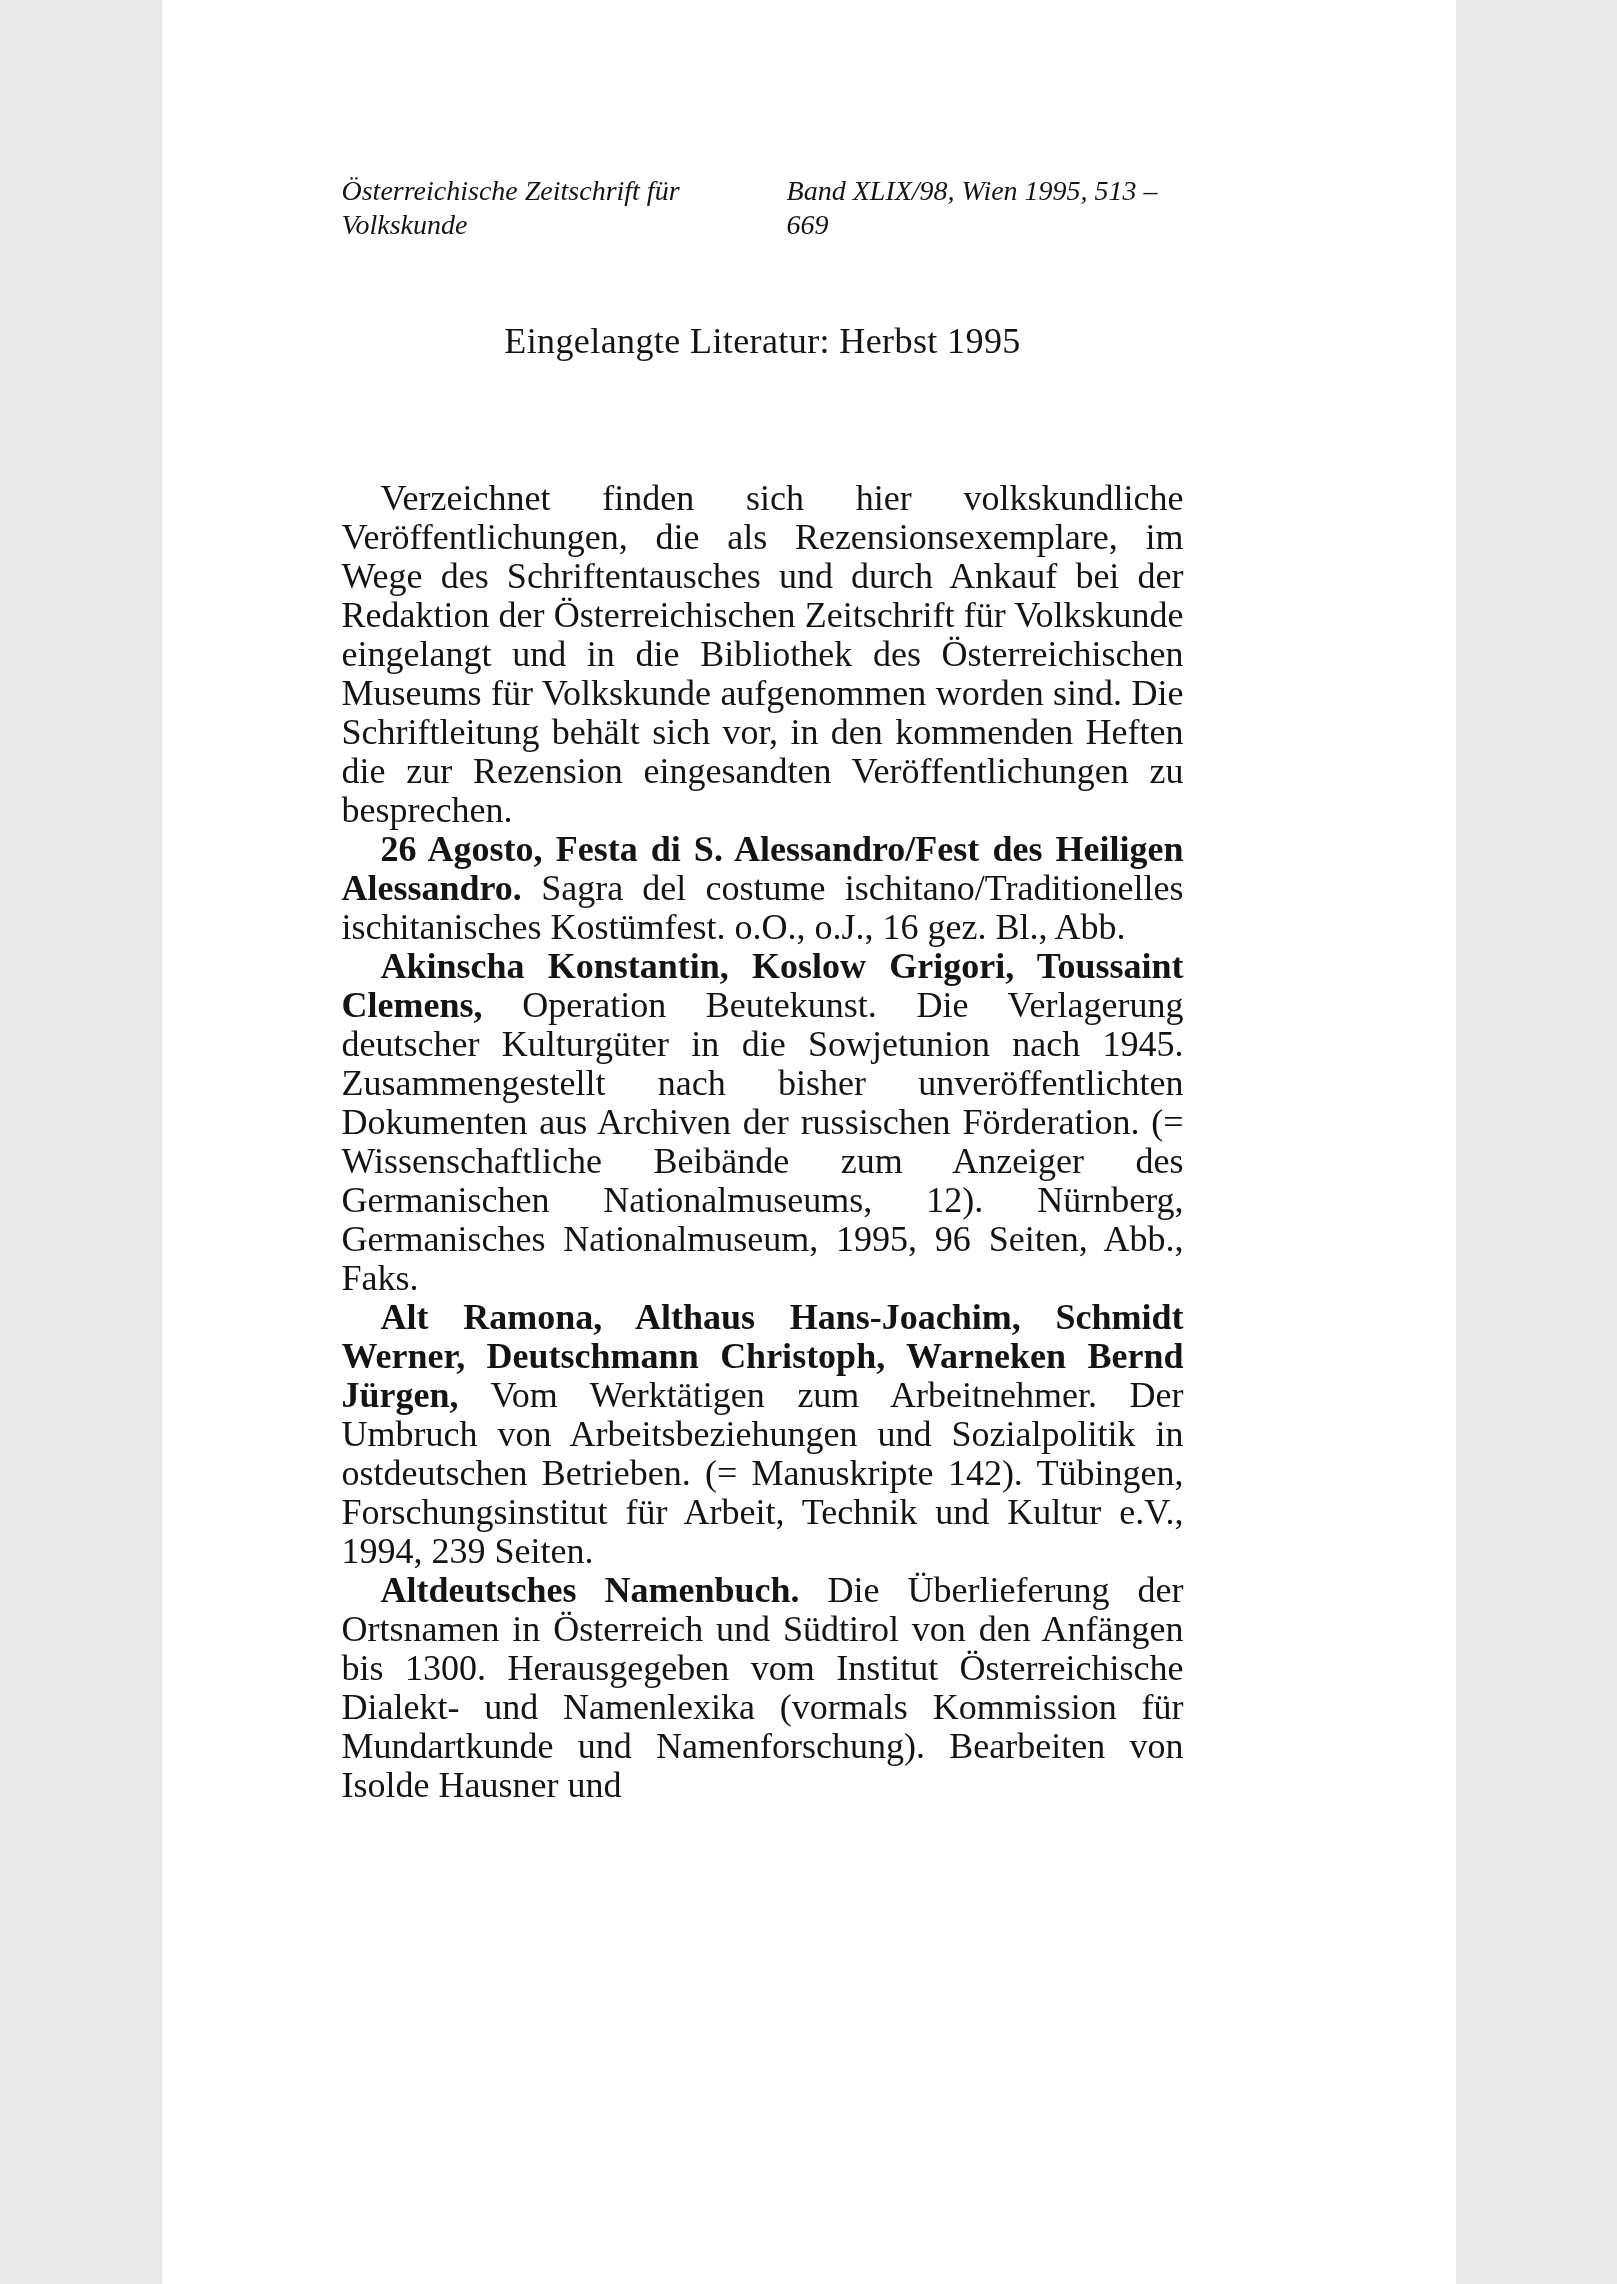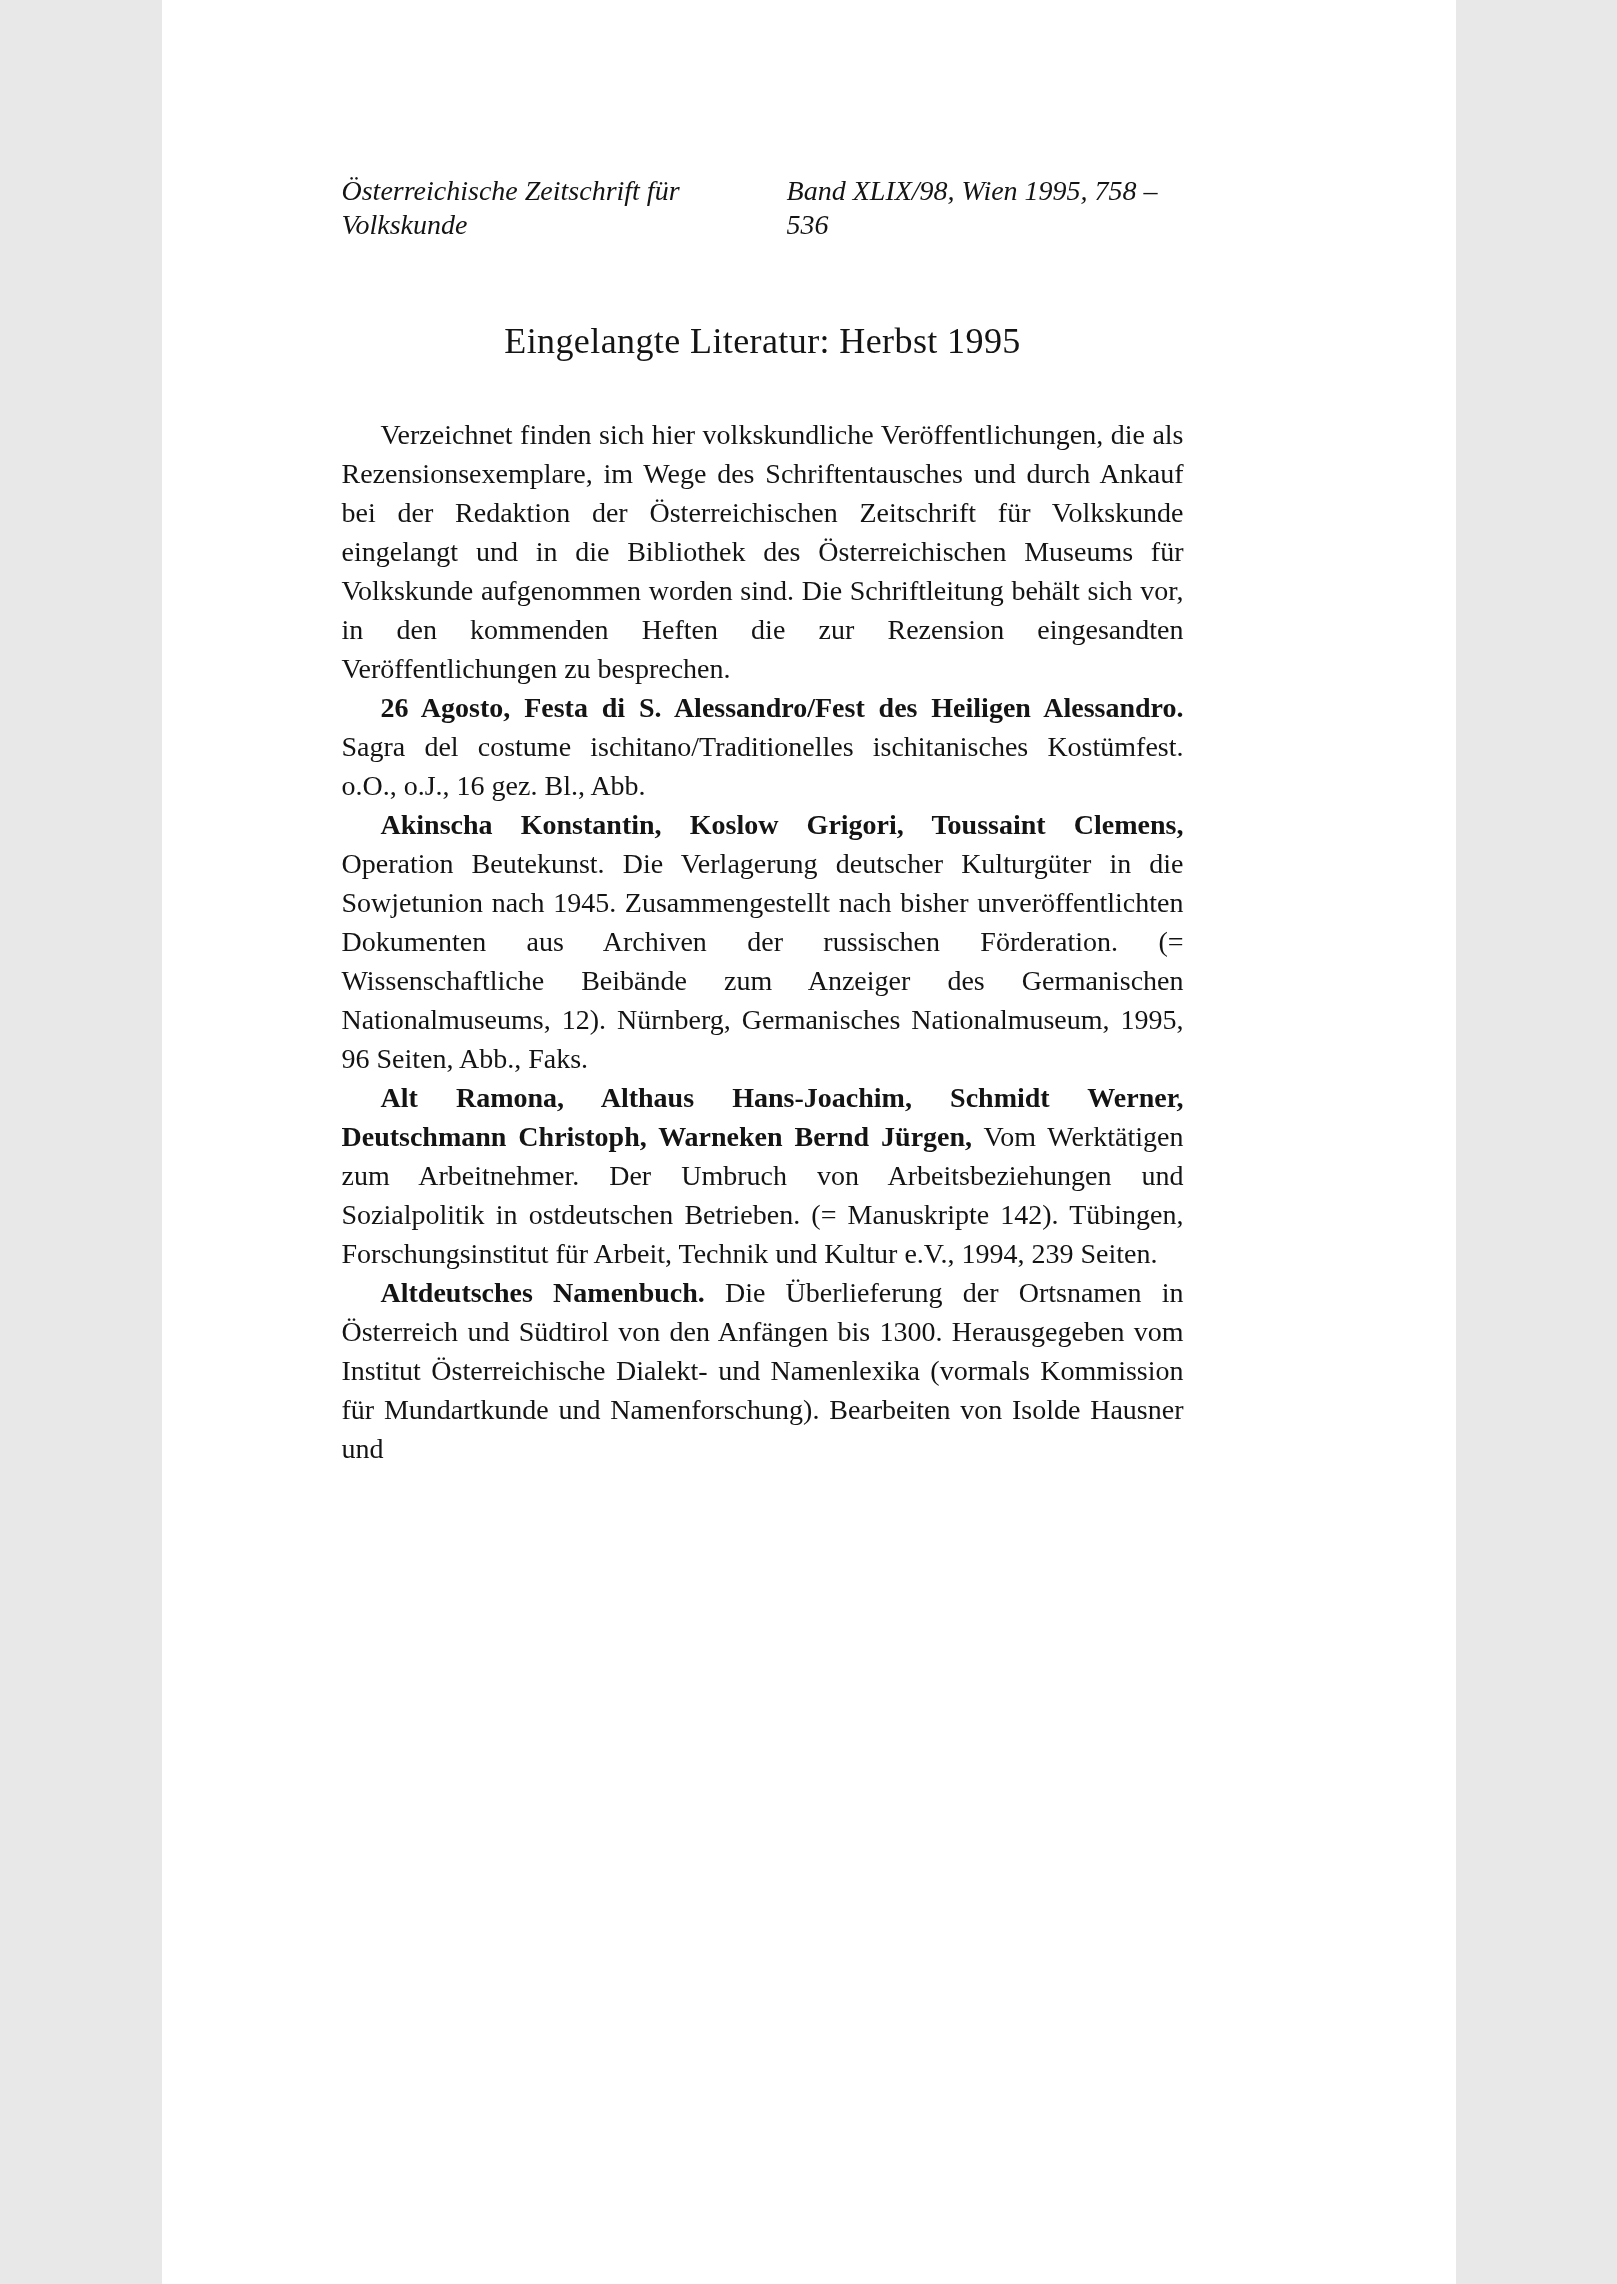--- a/index.html
+++ b/index.html
@@ -28,43 +28,43 @@
   }
   .page-title {
     margin-top: 79px;
     text-align: center;
     font-weight: normal;
     font-size: 36px;
     line-height: 40px;
     letter-spacing: 0.4px;
   }
   .body-text {
-    margin-top: 54px;
-    font-size: 28px;
+    margin-top: 118px;
+    font-size: 36px;
     line-height: 39px;
   }
   .body-text p {
     margin: 0;
     padding: 0;
     text-align: justify;
     text-indent: 39px;
     hyphens: auto;
   }
   .entry-lead {
     font-weight: bold;
   }
 </style>
 </head>
 <body>
 
 <div class="page">
 
   <div class="running-head">
     <span>Österreichische Zeitschrift für Volkskunde</span>
-    <span>Band XLIX/98, Wien 1995, 758 – 536</span>
+    <span>Band XLIX/98, Wien 1995, 513 – 669</span>
   </div>
 
   <div class="page-title">Eingelangte Literatur: Herbst 1995</div>
 
   <div class="body-text">
 
     <p>Verzeichnet finden sich hier volkskundliche Veröffentlichungen, die als Rezensionsexemplare, im Wege des Schriftentausches und durch Ankauf bei der Redaktion der Österreichischen Zeitschrift für Volkskunde eingelangt und in die Bibliothek des Österreichischen Museums für Volkskunde aufgenommen worden sind. Die Schriftleitung behält sich vor, in den kommenden Heften die zur Rezension eingesandten Veröffentlichungen zu besprechen.</p>
 
     <p><span class="entry-lead">26 Agosto, Festa di S. Alessandro/Fest des Heiligen Alessandro.</span><span> Sagra del costume ischitano/Traditionelles ischitanisches Kostümfest. o.O., o.J., 16 gez. Bl., Abb.</span></p>
 

